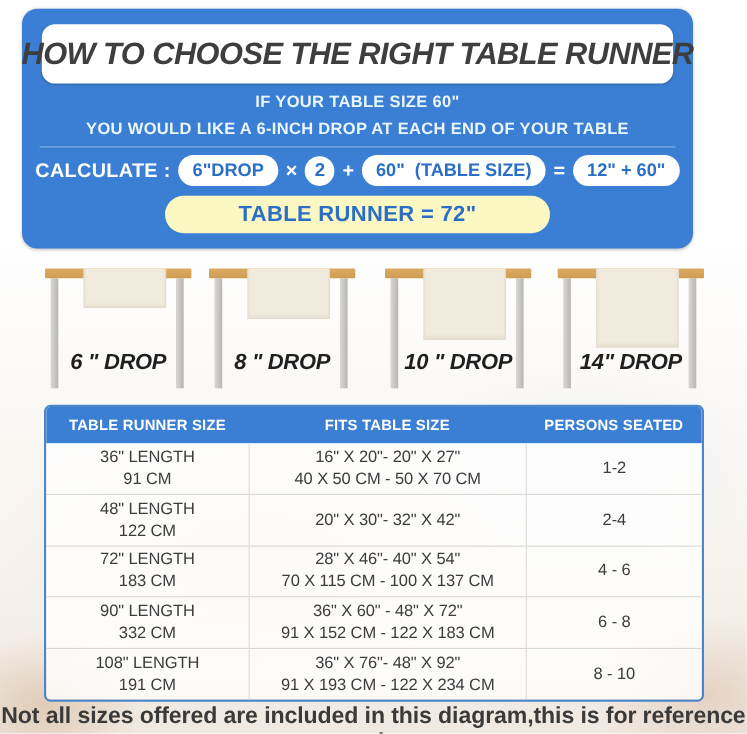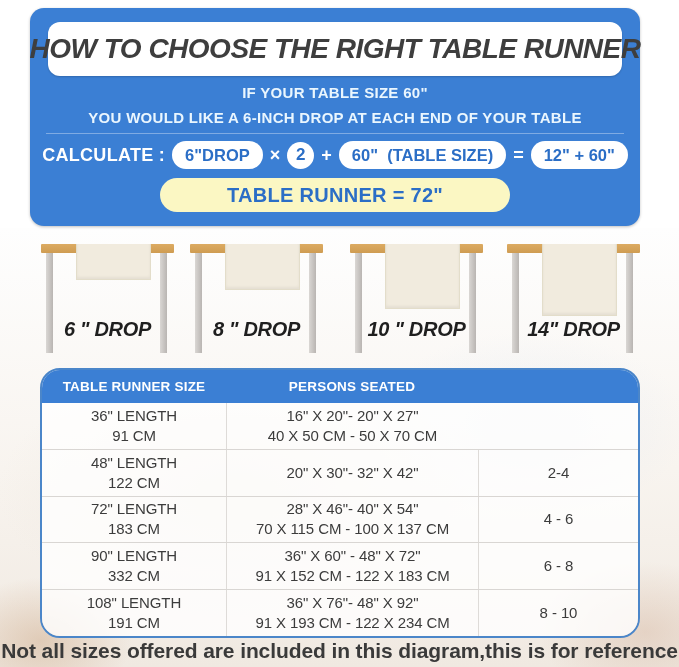--- a/index.html
+++ b/index.html
@@ -10,21 +10,21 @@
   .photo-bg{position:absolute;left:0;right:0;top:228px;bottom:0;z-index:0;
     background:
       radial-gradient(130px 90px at 6% 94%, rgba(198,156,118,0.40), transparent 70%),
       radial-gradient(150px 100px at 95% 92%, rgba(205,166,140,0.35), transparent 70%),
       radial-gradient(220px 130px at 78% 45%, rgba(214,226,240,0.35), transparent 72%),
       radial-gradient(320px 170px at 35% 60%, rgba(233,224,212,0.55), transparent 75%),
       linear-gradient(180deg,#fefefe 0%,#f8f4ef 55%,#f0e9e1 100%);}
   .content{position:relative;z-index:1;}
 
   
-  .blue-panel{position:absolute;left:30px;top:8px;width:610px;height:218px;
+  .blue-panel{position:absolute;left:20px;top:8px;width:610px;height:218px;
     background:#3b7fd4;border-radius:14px;box-shadow:0 1px 3px rgba(0,0,0,0.25);}
   .title-box{margin:14px auto 0;width:574px;height:54px;background:#ffffff;border-radius:12px;
     display:flex;align-items:center;justify-content:center;box-shadow:0 1px 2px rgba(0,0,0,0.18);}
   .title-box h1{margin:0;font-size:28px;font-weight:bold;font-style:italic;color:#3e3e3e;letter-spacing:-0.5px;white-space:nowrap;}
   .subline{margin-top:8px;text-align:center;color:#eaf6fe;font-weight:bold;font-size:15px;letter-spacing:0.3px;}
   .subline.second{margin-top:8px;}
   .panel-divider{margin:7px auto 0;width:578px;border-top:1px solid rgba(255,255,255,0.35);height:0;}
   .calc-row{margin-top:7px;display:flex;align-items:center;justify-content:center;gap:7px;}
   .calc-label{color:#ffffff;font-weight:bold;font-size:18px;letter-spacing:0.3px;}
   .pill{background:#ffffff;color:#2b6ec6;font-weight:bold;font-size:16.5px;
@@ -42,21 +42,21 @@
     background:linear-gradient(180deg,#dcab62,#cf9c52);}
   .leg{position:absolute;top:9px;width:7px;height:100px;background:linear-gradient(90deg,#dad7d4,#b9b5b2);}
   .leg.left{left:5px;} .leg.right{right:7px;}
   .runner{position:absolute;left:26%;width:55%;top:0;background:#f1ebde;border:1px solid #e3ddca;border-top:none;
     box-shadow:inset 0 -2px 3px rgba(0,0,0,0.05);}
   .drop-6{height:35px;} .drop-8{height:45px;} .drop-10{height:64px;} .drop-14{height:71px;}
   .drop-label{position:absolute;top:74px;width:100%;text-align:center;
     font-size:20px;font-weight:bold;font-style:italic;color:#1f1f1f;letter-spacing:-0.3px;white-space:pre;}
 
   
-  .chart{position:absolute;left:40px;top:368px;width:600px;border:2px solid #4b86c9;border-radius:20px;
+  .chart{position:absolute;left:40px;top:368px;width:600px;border:2px solid #4b86c9;border-radius:6px;
     overflow:hidden;box-sizing:border-box;}
   .chart-header{height:33px;background:#3b7fd4;display:grid;grid-template-columns:184px 252px 160px;align-items:center;}
   .chart-header span{text-align:center;color:#ffffff;font-weight:bold;font-size:13.5px;letter-spacing:0.2px;}
   .chart-body{background:rgba(255,255,255,0.80);}
   .crow{display:grid;grid-template-columns:184px 252px 160px;height:45.8px;}
   .crow + .crow{border-top:1px solid #d9d6d3;}
   .cell{display:flex;flex-direction:column;align-items:center;justify-content:center;
     color:#3c3c3c;font-size:15px;line-height:20px;letter-spacing:-0.1px;text-align:center;}
   .cell.c2,.cell.c3{border-left:1px solid #dedbd8;}
 
@@ -119,31 +119,35 @@
       <div class="leg left"></div>
       <div class="leg right"></div>
       <div class="tabletop"></div>
       <div class="runner drop-14"></div>
       <div class="drop-label">14" DROP</div>
     </div>
 
     <div class="chart">
       <div class="chart-header">
         <span>TABLE RUNNER SIZE</span>
+        <span>FITS TABLE SIZE</span>
         <span>PERSONS SEATED</span>
       </div>
       <div class="chart-body">
         <div class="crow">
           <div class="cell c1">
             <div>36" LENGTH</div>
             <div>91 CM</div>
           </div>
           <div class="cell c2">
             <div>16" X 20"- 20" X 27"</div>
             <div>40 X 50 CM - 50 X 70 CM</div>
+          </div>
+          <div class="cell c3">
+            <div>1-2</div>
           </div>
         </div>
         <div class="crow">
           <div class="cell c1">
             <div>48" LENGTH</div>
             <div>122 CM</div>
           </div>
           <div class="cell c2">
             <div>20" X 30"- 32" X 42"</div>
           </div>

